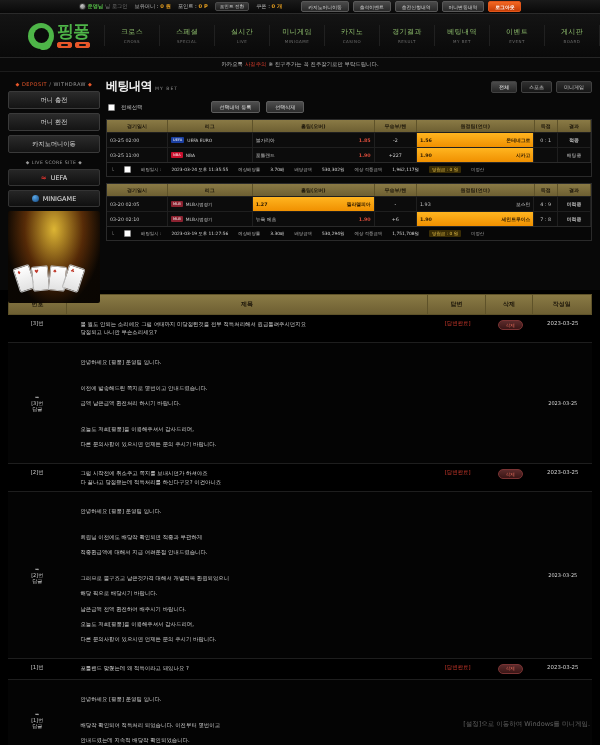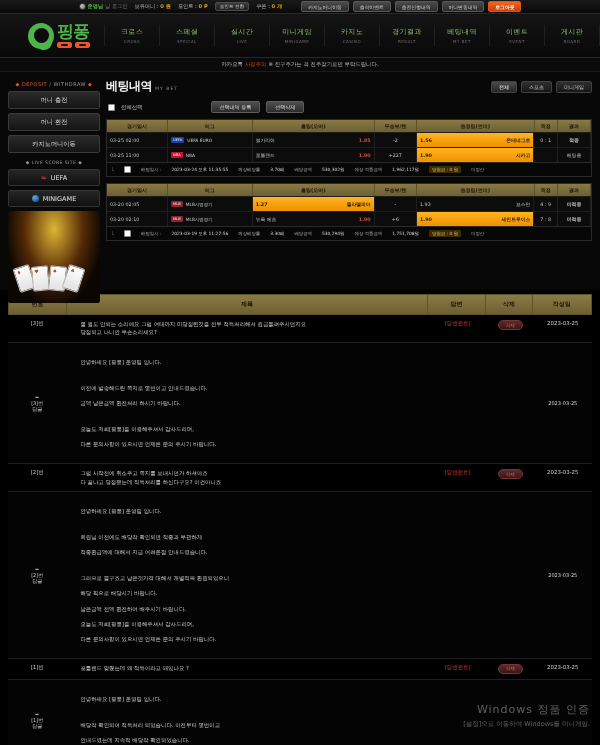--- a/index.html
+++ b/index.html
@@ -644,15 +644,14 @@
           <p class="gap">배당착 확인되어 적특처리 되었습니다. 이전부터 몇번이고</p>
           <p class="">안내드렸는데 지속적 배당착 확인되었습니다.</p>
         </div>
         <div class="ans-pad"></div>
         <div class="ans-date"></div>
       </div>
     </div>
 </div>
 
 <div class="watermark">
-  <div class="wm1">Windows 정품 인증</div>
   <div class="wm2">[설정]으로 이동하여 Windows를 미니게임.</div>
 </div>
 
 </body></html>

